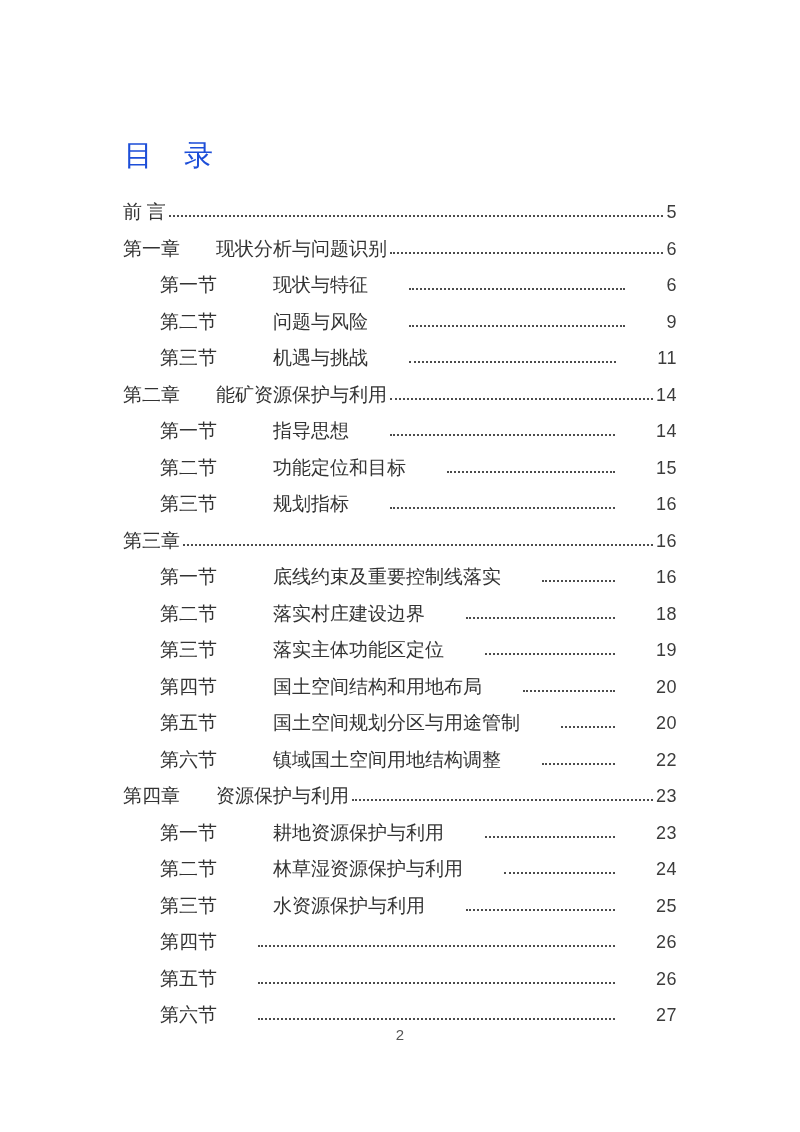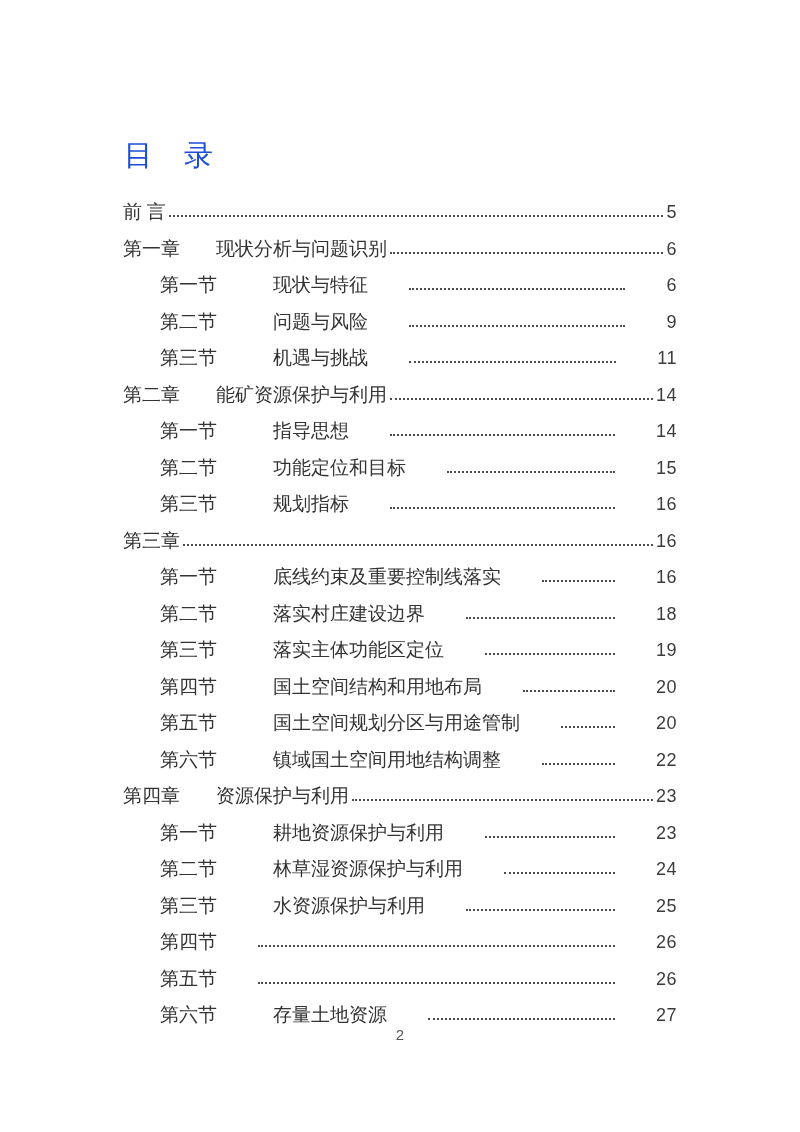--- a/index.html
+++ b/index.html
@@ -240,21 +240,20 @@
       </div>
 
       <div class="row section">
         <span class="num">第五节</span>
         <span class="leader"></span>
         <span class="pgnum">26</span>
       </div>
 
       <div class="row section">
         <span class="num">第六节</span>
-        <span class="title">存量土地资源</span>
         <span class="leader"></span>
         <span class="pgnum">27</span>
       </div>
     </div>
 
   <div class="footer-page">2</div>
 
 </div>
 
 </body></html>

